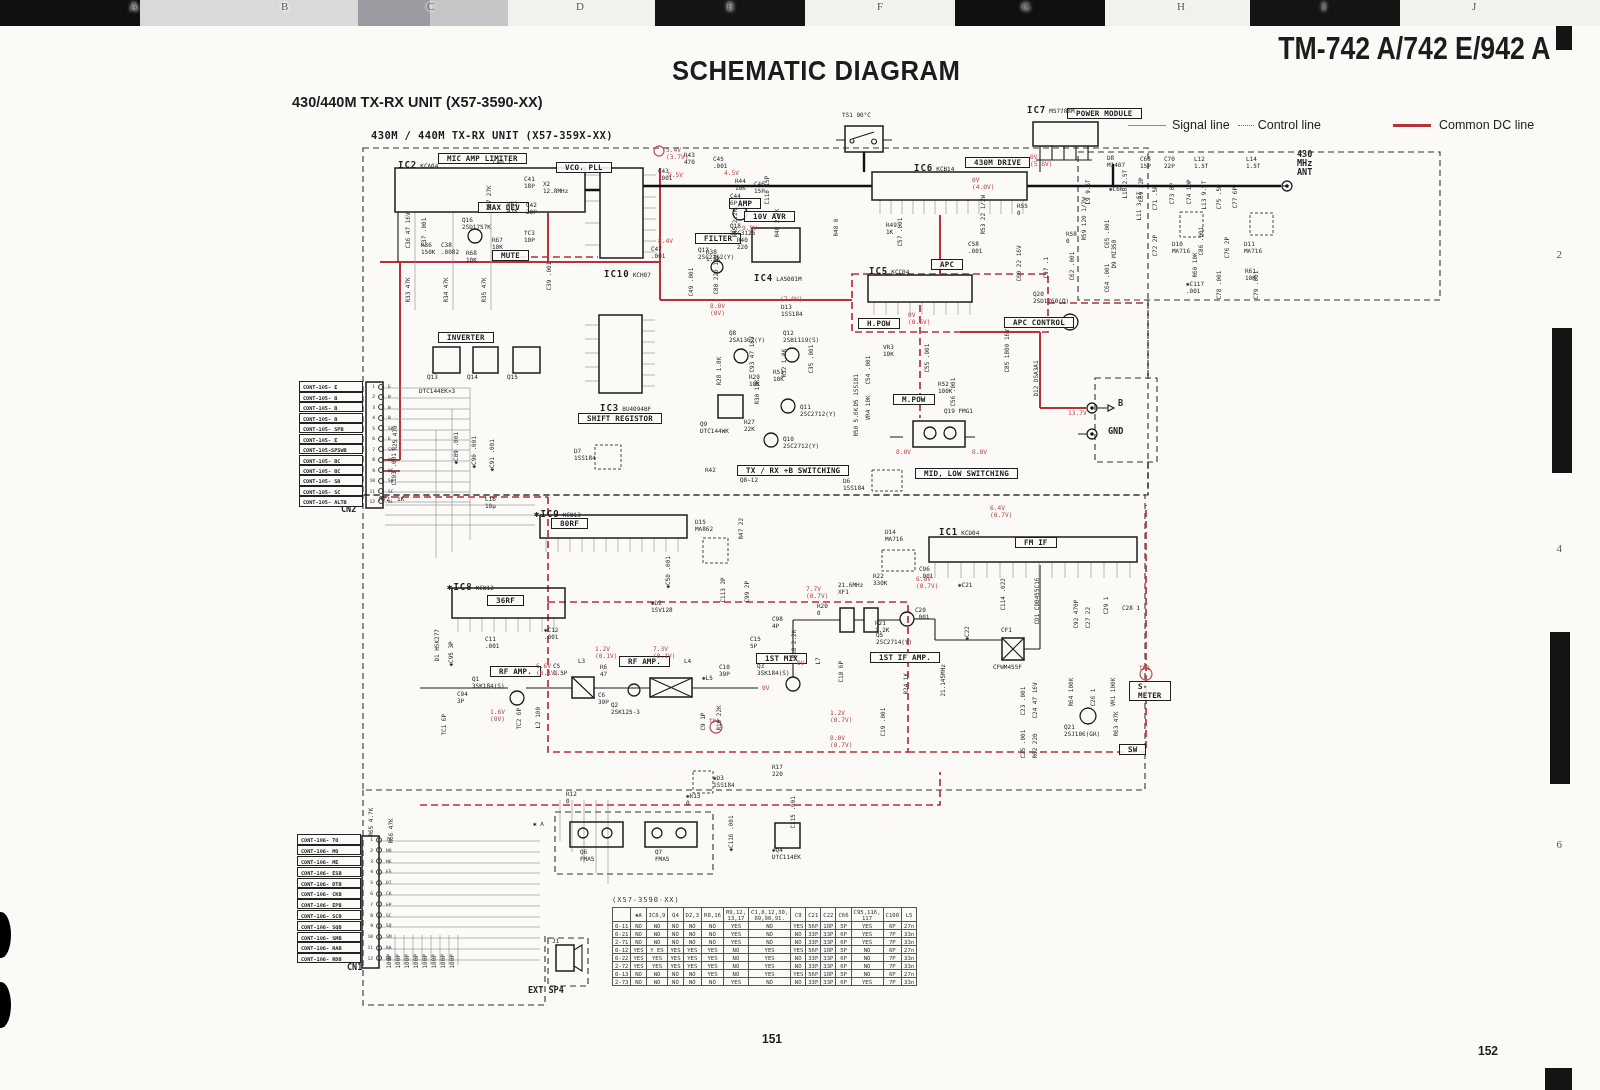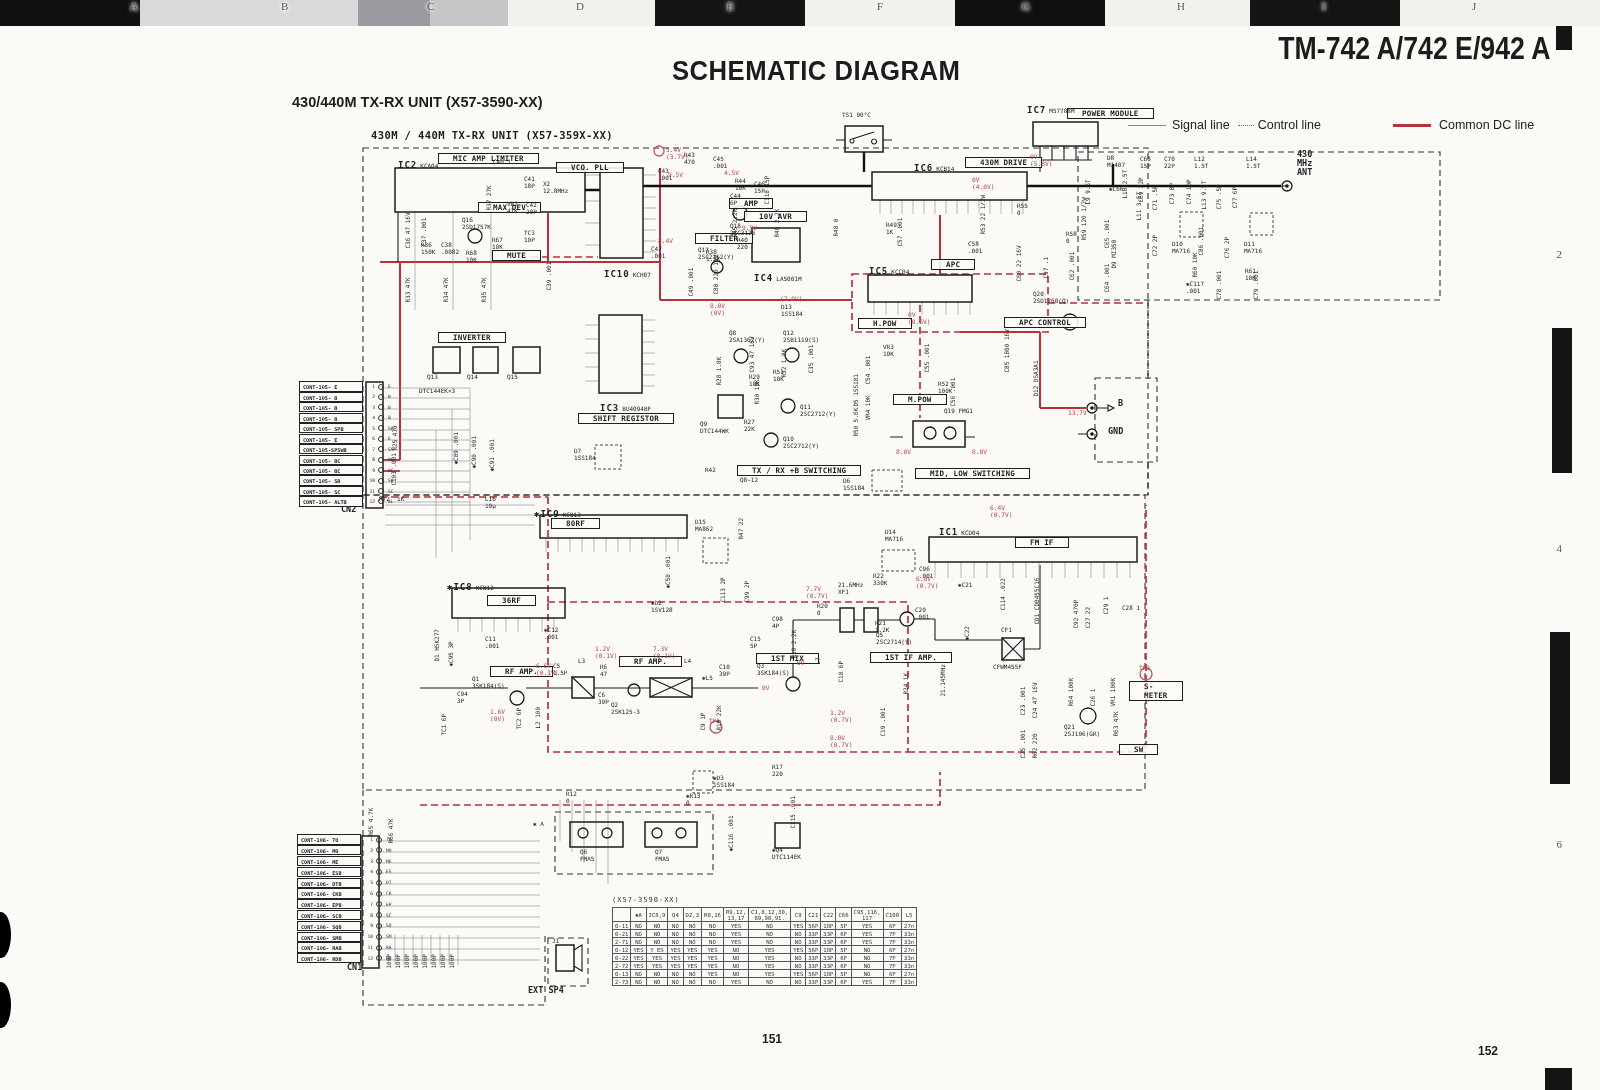--- a/index.html
+++ b/index.html
@@ -21,21 +21,21 @@
   #model-title{position:absolute;right:50px;top:31px;font-family:"Liberation Sans",sans-serif;
     font-weight:bold;font-size:31px;transform:scaleX(.86);transform-origin:right;}
   #unit-title{position:absolute;left:292px;top:94px;font-family:"Liberation Sans",sans-serif;
     font-weight:bold;font-size:14.5px;}
   #inner-title{position:absolute;left:371px;top:129px;font-weight:bold;font-size:10.5px;letter-spacing:.4px;}
   
   #legend{position:absolute;left:1128px;top:118px;display:flex;align-items:center;
     font-family:"Liberation Sans",sans-serif;font-size:12.5px;color:#222;}
   .leg-line{display:inline-block;vertical-align:middle;}
   
-  .blk{position:absolute;border:1.2px solid #1e1e1e;padding:0 14px;font-weight:bold;font-size:7.5px;
+  .blk{position:absolute;border:1.2px solid #1e1e1e;padding:0 8px;font-weight:bold;font-size:7.5px;
        line-height:9px;background:rgba(251,250,247,.88);white-space:pre;letter-spacing:.2px;}
   .ic{position:absolute;white-space:nowrap;font-weight:bold;}
   .ic .icr{font-size:9px;letter-spacing:1px;}
   .ic .icp{font-size:6px;font-weight:normal;margin-left:3px;}
   .cmp{position:absolute;font-size:6px;line-height:6.6px;white-space:pre;color:#242424;}
   .cmp.vt{transform:rotate(-90deg);transform-origin:0 100%;}
   .cmp.red{color:#b5323c;}
   .cmp.big{font-size:8.5px;font-weight:bold;line-height:9px;}
   .vt-label{position:absolute;color:#bb4048;font-size:6.2px;line-height:6.6px;white-space:pre;}
   

